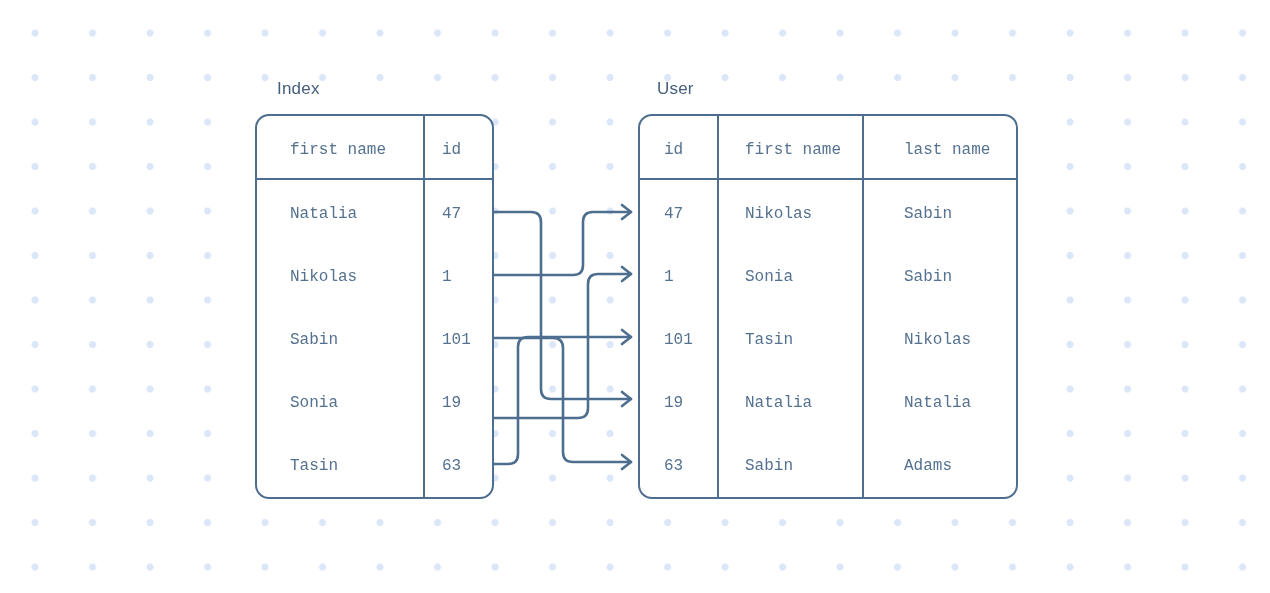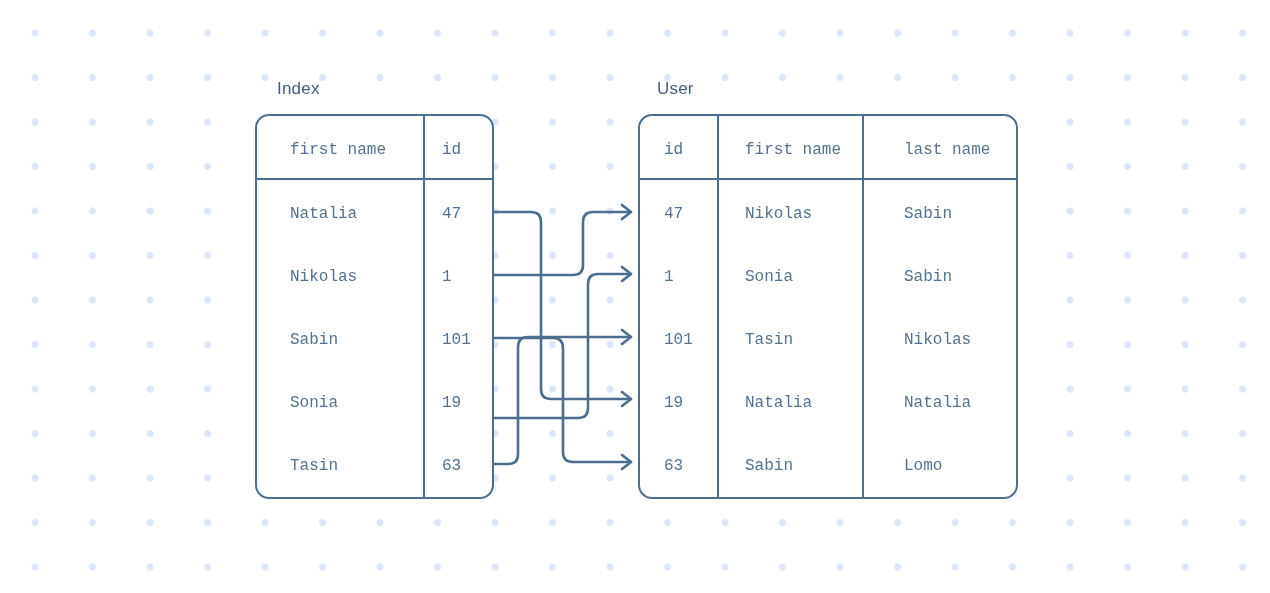--- a/index.html
+++ b/index.html
@@ -105,21 +105,21 @@
   <div class="cell r1 c2">Sonia</div>
   <div class="cell r1 c3">Sabin</div>
   <div class="cell r2 c1">101</div>
   <div class="cell r2 c2">Tasin</div>
   <div class="cell r2 c3">Nikolas</div>
   <div class="cell r3 c1">19</div>
   <div class="cell r3 c2">Natalia</div>
   <div class="cell r3 c3">Natalia</div>
   <div class="cell r4 c1">63</div>
   <div class="cell r4 c2">Sabin</div>
-  <div class="cell r4 c3">Lomo</div>
+  <div class="cell r4 c3">Adams</div>
 </div>
 
 <svg id="arrows" width="1270" height="593" viewBox="0 0 1270 593">
     <path d="M 494 212 L 531 212 Q 541 212 541 222 L 541 389 Q 541 399 551 399 L 631 399" class="arrow-path"></path>
     <path d="M 622 392 L 631 399 L 622 406" class="arrow-path"></path>
     <path d="M 494 275 L 573 275 Q 583 275 583 265 L 583 222 Q 583 212 593 212 L 631 212" class="arrow-path"></path>
     <path d="M 622 205 L 631 212 L 622 219" class="arrow-path"></path>
     <path d="M 494 338 L 553 338 Q 563 338 563 348 L 563 452 Q 563 462 573 462 L 631 462" class="arrow-path"></path>
     <path d="M 622 455 L 631 462 L 622 469" class="arrow-path"></path>
     <path d="M 494 418 L 578 418 Q 588 418 588 408 L 588 284 Q 588 274 598 274 L 631 274" class="arrow-path"></path>

